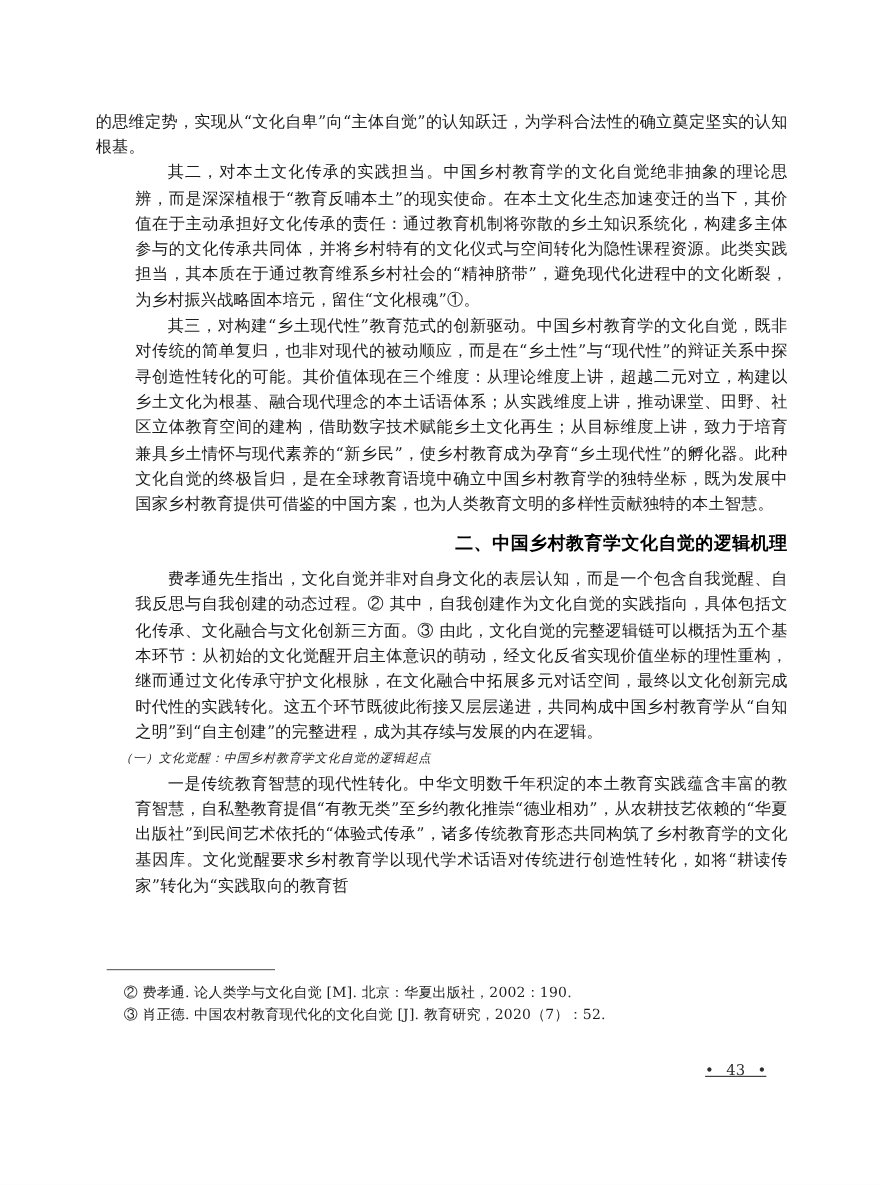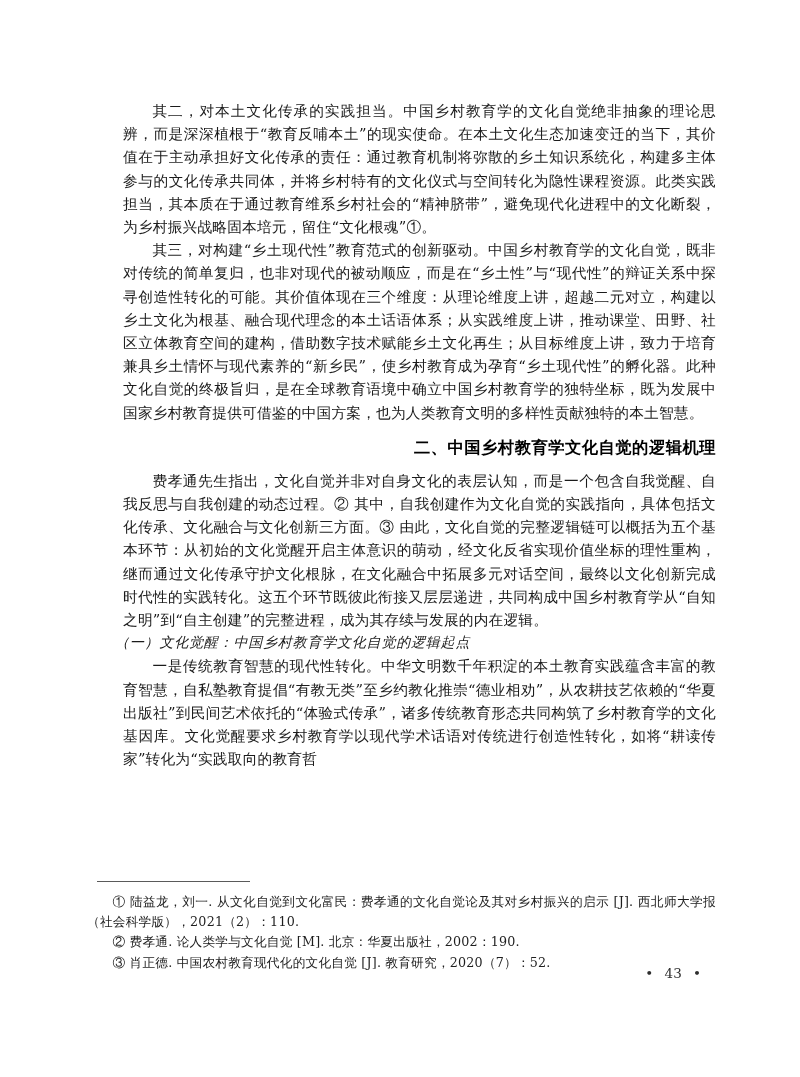--- a/index.html
+++ b/index.html
@@ -37,21 +37,21 @@
     text-align: right;
     font-family: "DejaVu Sans", "Liberation Sans", sans-serif;
     font-weight: 700;
     font-size: 16.3px;
     line-height: 24px;
     color: #000000;
     letter-spacing: 0.5px;
   }
   h3.subsection-heading {
     margin: 0;
-    font-size: 14px;
+    font-size: 11px;
     line-height: 23.2px;
     font-weight: 500;
     font-style: italic;
     text-indent: 2em;
     color: #1b1b1b;
     letter-spacing: 0.8px;
   }
   .footnote-area {
     position: absolute;
     left: 87px;
@@ -73,48 +73,49 @@
     text-align: justify;
     text-indent: 2em;
     color: #1e1e1e;
     letter-spacing: 0.2px;
   }
   .page-number {
     position: absolute;
     top: 965px;
     left: 641px;
     width: 60px;
-    text-align: right;
+    text-align: left;
     font-size: 13.5px;
     color: #2e2e2e;
     word-spacing: 7px;
+    text-decoration: underline;
   }
 </style>
 </head>
 <body>
 
 <div class="page">
 
   <div class="body-text">
+    <p class="body-p">的思维定势，实现从“文化自卑”向“主体自觉”的认知跃迁，为学科合法性的确立奠定坚实的认知根基。</p>
     <p class="body-p indent">其二，对本土文化传承的实践担当。中国乡村教育学的文化自觉绝非抽象的理论思辨，而是深深植根于“教育反哺本土”的现实使命。在本土文化生态加速变迁的当下，其价值在于主动承担好文化传承的责任：通过教育机制将弥散的乡土知识系统化，构建多主体参与的文化传承共同体，并将乡村特有的文化仪式与空间转化为隐性课程资源。此类实践担当，其本质在于通过教育维系乡村社会的“精神脐带”，避免现代化进程中的文化断裂，为乡村振兴战略固本培元，留住“文化根魂”①。</p>
     <p class="body-p indent">其三，对构建“乡土现代性”教育范式的创新驱动。中国乡村教育学的文化自觉，既非对传统的简单复归，也非对现代的被动顺应，而是在“乡土性”与“现代性”的辩证关系中探寻创造性转化的可能。其价值体现在三个维度：从理论维度上讲，超越二元对立，构建以乡土文化为根基、融合现代理念的本土话语体系；从实践维度上讲，推动课堂、田野、社区立体教育空间的建构，借助数字技术赋能乡土文化再生；从目标维度上讲，致力于培育兼具乡土情怀与现代素养的“新乡民”，使乡村教育成为孕育“乡土现代性”的孵化器。此种文化自觉的终极旨归，是在全球教育语境中确立中国乡村教育学的独特坐标，既为发展中国家乡村教育提供可借鉴的中国方案，也为人类教育文明的多样性贡献独特的本土智慧。</p>
 
     <h2 class="section-heading">二、中国乡村教育学文化自觉的逻辑机理</h2>
 
     <p class="body-p indent">费孝通先生指出，文化自觉并非对自身文化的表层认知，而是一个包含自我觉醒、自我反思与自我创建的动态过程。② 其中，自我创建作为文化自觉的实践指向，具体包括文化传承、文化融合与文化创新三方面。③ 由此，文化自觉的完整逻辑链可以概括为五个基本环节：从初始的文化觉醒开启主体意识的萌动，经文化反省实现价值坐标的理性重构，继而通过文化传承守护文化根脉，在文化融合中拓展多元对话空间，最终以文化创新完成时代性的实践转化。这五个环节既彼此衔接又层层递进，共同构成中国乡村教育学从“自知之明”到“自主创建”的完整进程，成为其存续与发展的内在逻辑。</p>
 
     <h3 class="subsection-heading">（一）文化觉醒：中国乡村教育学文化自觉的逻辑起点</h3>
 
     <p class="body-p indent">一是传统教育智慧的现代性转化。中华文明数千年积淀的本土教育实践蕴含丰富的教育智慧，自私塾教育提倡“有教无类”至乡约教化推崇“德业相劝”，从农耕技艺依赖的“华夏出版社”到民间艺术依托的“体验式传承”，诸多传统教育形态共同构筑了乡村教育学的文化基因库。文化觉醒要求乡村教育学以现代学术话语对传统进行创造性转化，如将“耕读传家”转化为“实践取向的教育哲</p>
   </div>
 
   <div class="footnote-area">
     <hr class="fn-divider">
     <div class="fn-list">
-      <p class="footnote">① 陆益龙，刘一. 从文化自觉到文化富民：费孝通的文化自觉论及其对乡村振兴的启示 [J]. 西北师大学报（社会科学版），2021（2）：110.</p>
       <p class="footnote">② 费孝通. 论人类学与文化自觉 [M]. 北京：华夏出版社，2002：190.</p>
       <p class="footnote">③ 肖正德. 中国农村教育现代化的文化自觉 [J]. 教育研究，2020（7）：52.</p>
     </div>
   </div>
 
   <div class="page-number">• 43 •</div>
 
 </div>
 
 </body></html>

